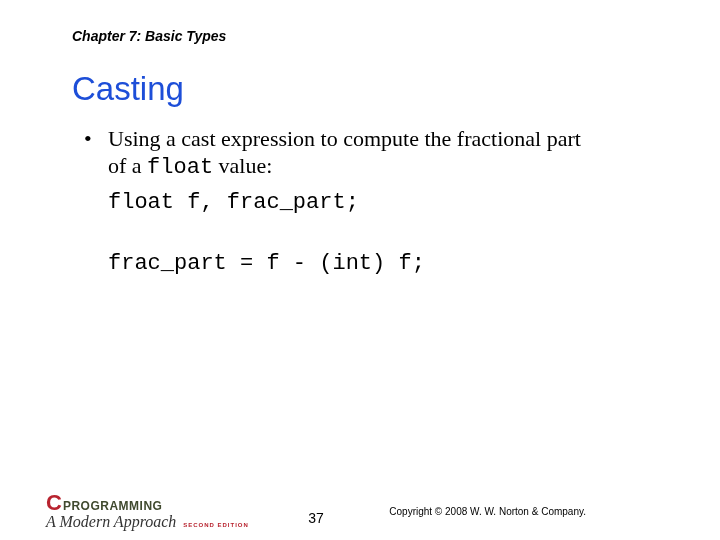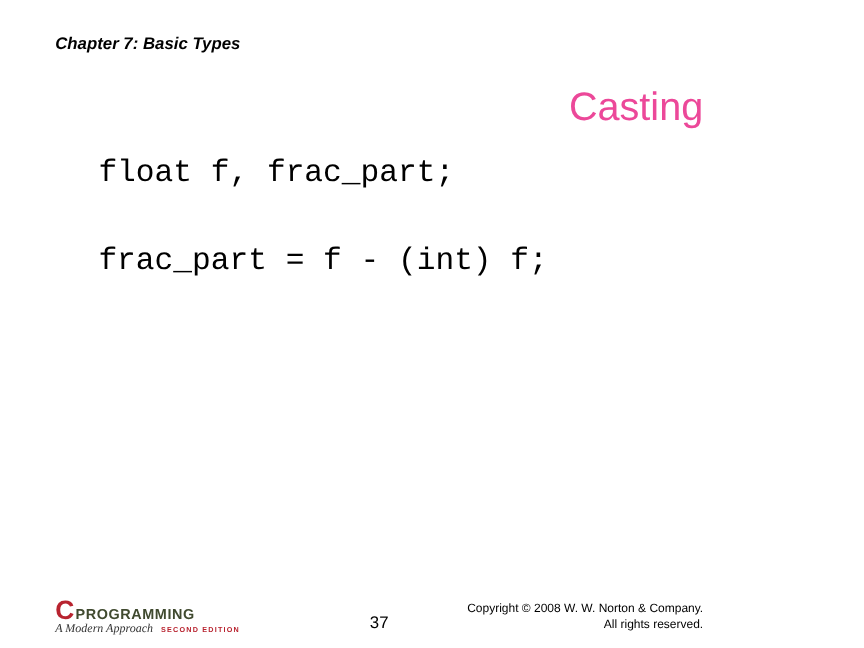--- a/index.html
+++ b/index.html
@@ -9,34 +9,34 @@
     height: 540px;
     background: #fff;
     font-family: "Times New Roman", Times, serif;
     color: #000;
   }
   .slide {
     position: relative;
     width: 632px;
     height: 540px;
     box-sizing: border-box;
-    padding: 28px 46px 0 46px;
+    padding: 28px 46px 0 72px;
   }
   .chapter {
     font-family: Arial, Helvetica, sans-serif;
     font-weight: bold;
     font-size: 14px;
     font-style: italic;
     margin-bottom: 26px;
   }
   .title {
     font-family: Arial, Helvetica, sans-serif;
     font-size: 33px;
-    color: #ec4899;
-    text-align: right;
+    color: #1d4ed8;
+    text-align: left;
     margin-bottom: 18px;
   }
   ul.bullets {
     list-style: none;
     padding: 0;
     margin: 0 0 0 8px;
   }
   ul.bullets > li {
     position: relative;
     font-size: 22px;
@@ -49,21 +49,21 @@
     position: absolute;
     left: 4px;
     top: 0;
     font-size: 22px;
   }
   .mono {
     font-family: "Courier New", Courier, monospace;
   }
   .codeblock {
     font-family: "Courier New", Courier, monospace;
-    font-size: 26px;
+    font-size: 22px;
     line-height: 1.4;
     white-space: pre;
     margin: 6px 0 6px 36px;
   }
   .footer {
     position: absolute;
     bottom: 10px;
     left: 46px;
     right: 46px;
     display: flex;
@@ -92,21 +92,21 @@
   .logo-prog {
     font-family: Arial, Helvetica, sans-serif;
     font-weight: 900;
     font-size: 12px;
     color: #404a2f;
     letter-spacing: 0.5px;
   }
   .logo-sub {
     font-family: "Times New Roman", serif;
     font-style: italic;
-    font-size: 10px;
+    font-size: 16px;
     color: #333;
     margin-top: -1px;
   }
   .logo-ed {
     font-family: Arial, Helvetica, sans-serif;
     font-size: 6px;
     letter-spacing: 1px;
     color: #b8232f;
     margin-left: 4px;
     font-weight: bold;
@@ -126,20 +126,25 @@
 </style>
 </head>
 <body>
 
 <div class="slide">
 
   <div class="chapter">Chapter 7: Basic Types</div>
 
   <div class="title">Casting</div>
 
+  <ul class="bullets">
+    <li>
+      <span>Using a cast expression to compute the fractional part of a </span><span class="mono">float</span><span> value:</span>
+    </li>
+  </ul>
 
   <div class="codeblock">float f, frac_part;
 
 frac_part = f - (int) f;</div>
 
   <ul class="bullets">
   </ul>
 
 
   <div class="footer">
@@ -149,17 +154,16 @@
         <span class="logo-prog">PROGRAMMING</span>
       </div>
       <div>
         <span class="logo-sub">A Modern Approach</span>
         <span class="logo-ed">SECOND EDITION</span>
       </div>
     </div>
     <div class="pagenum">37</div>
     <div class="copyright">
       <div>Copyright © 2008 W. W. Norton &amp; Company.</div>
-      <div>All rights reserved.</div>
     </div>
   </div>
 
 </div>
 
 </body></html>

